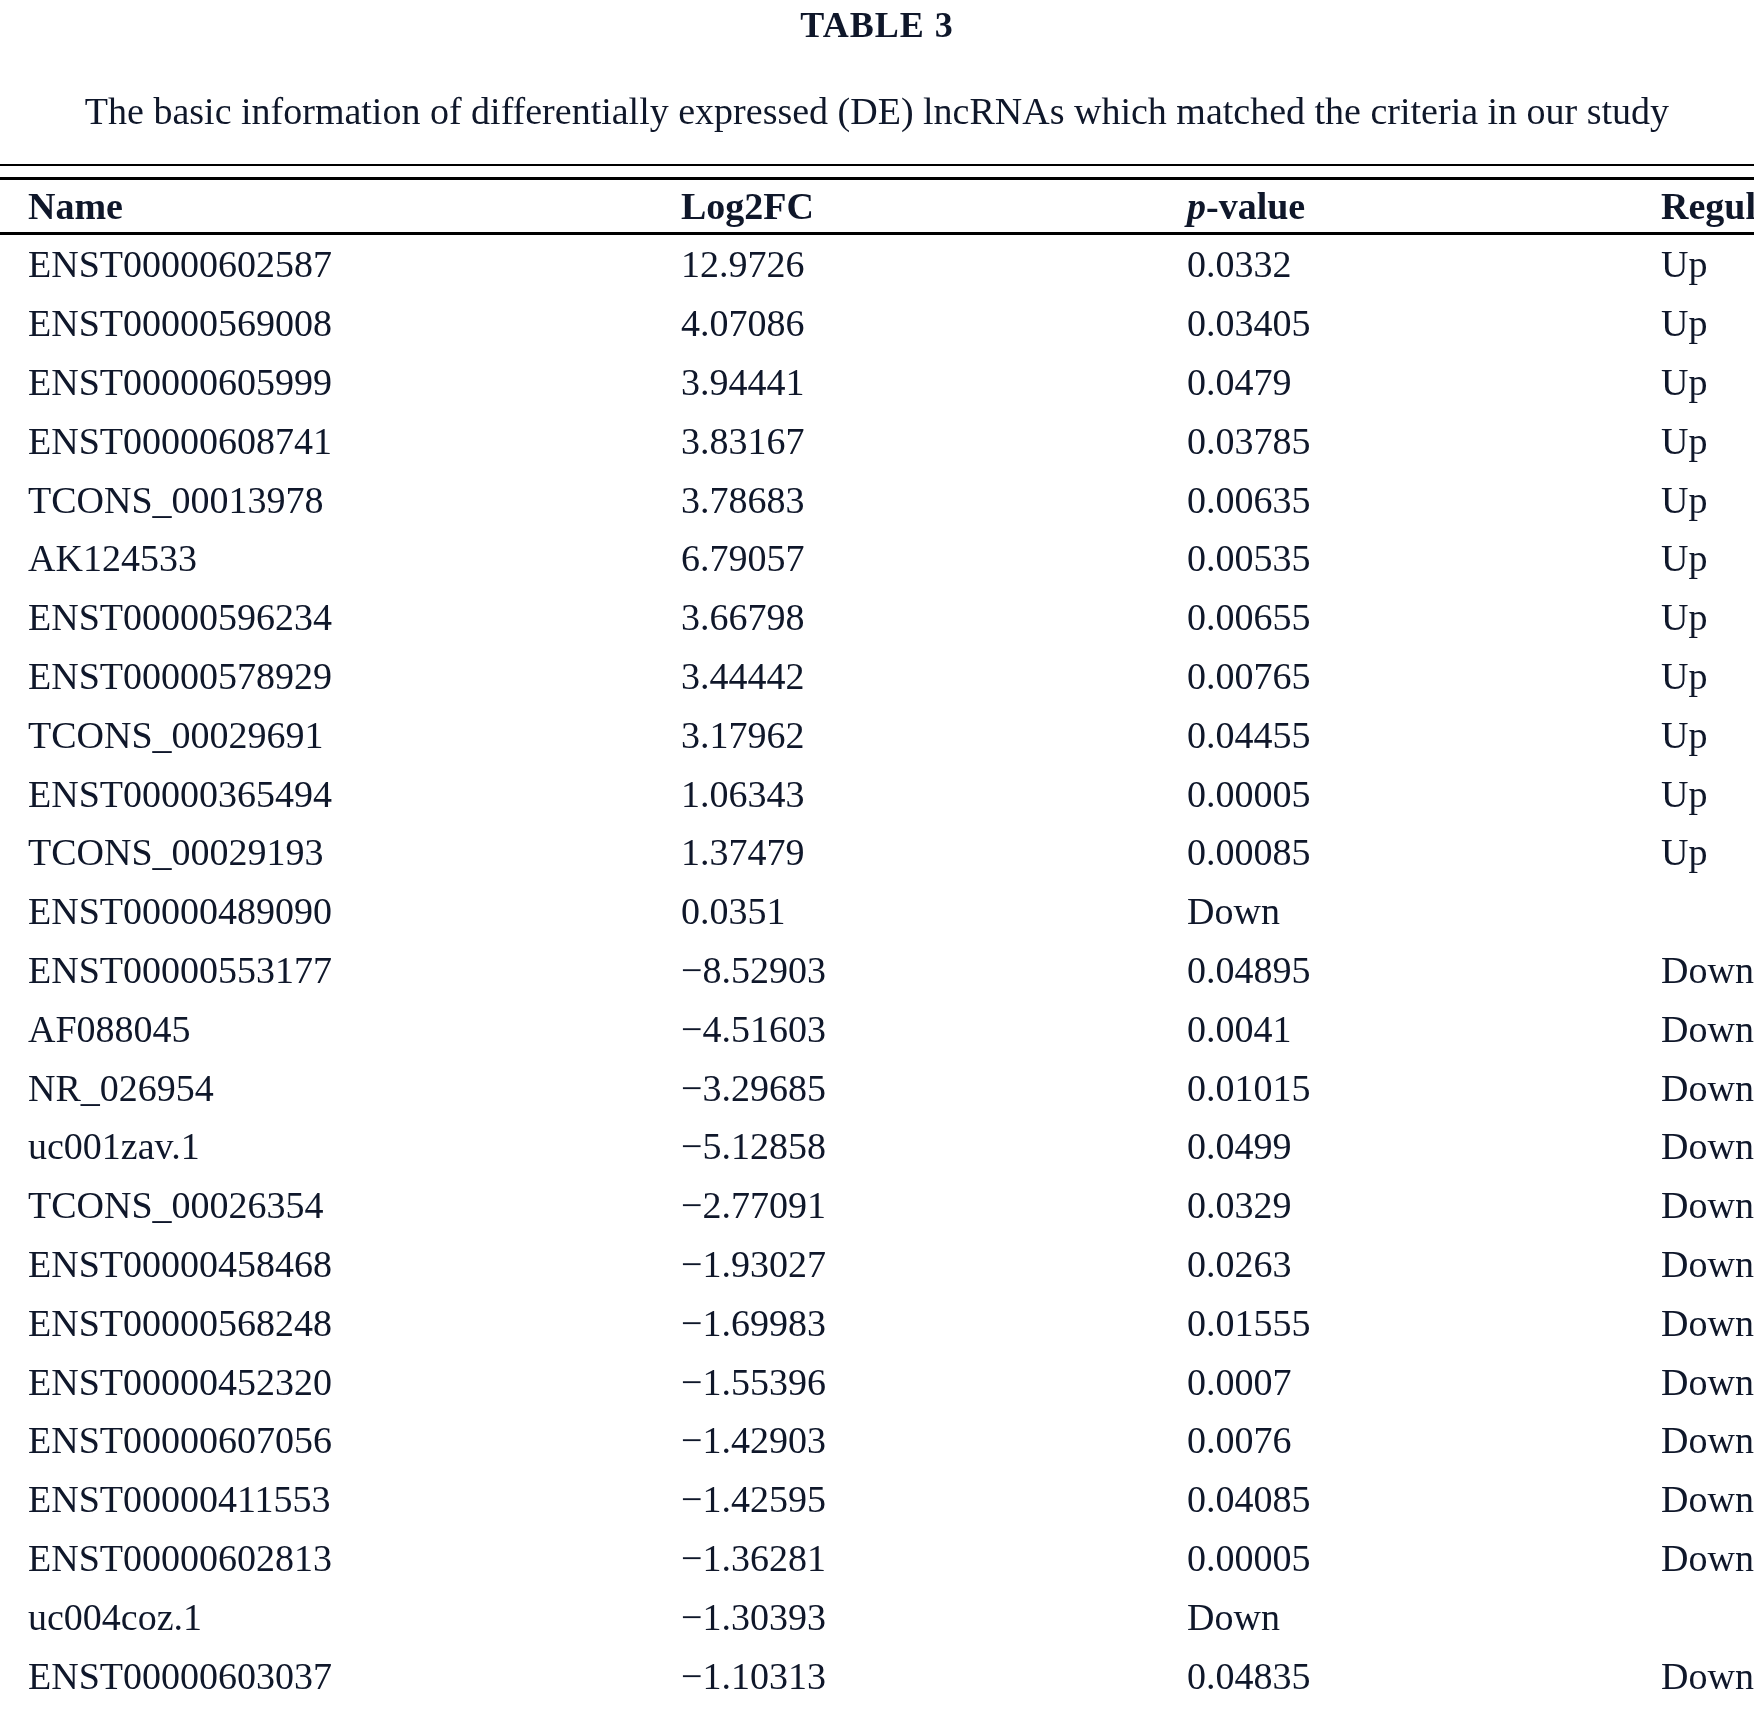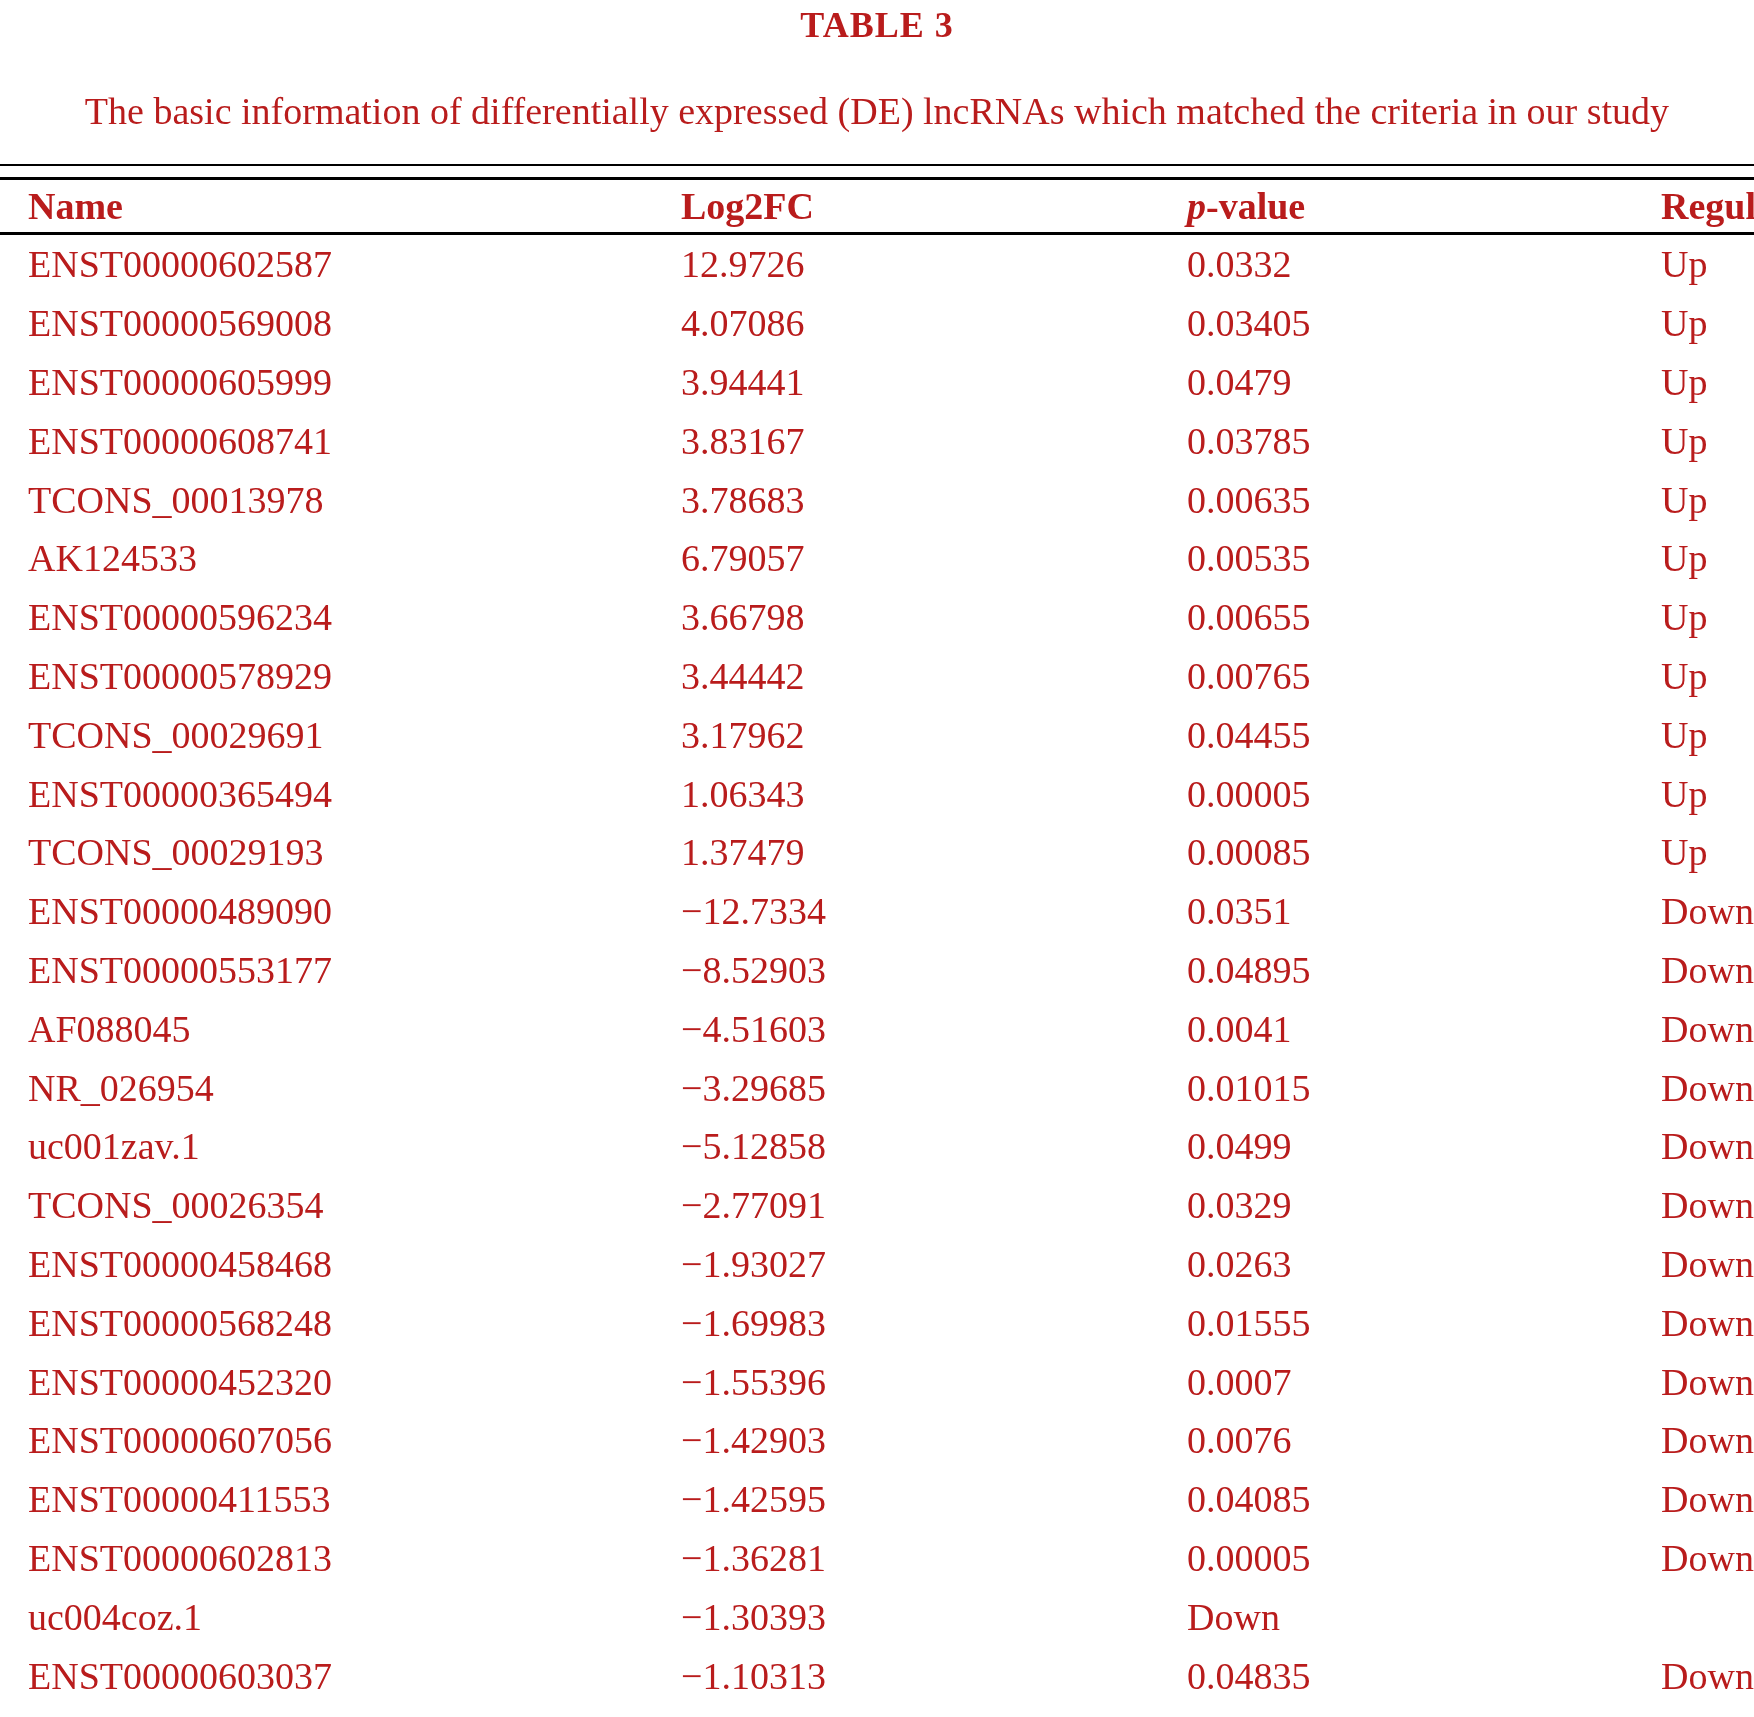--- a/index.html
+++ b/index.html
@@ -1,21 +1,21 @@
 <!DOCTYPE html>
 <html><head>
 <meta charset="utf-8">
 <style>
   html, body { margin: 0; padding: 0; background: #ffffff; }
   .page {
     position: relative;
     width: 1754px;
     height: 1717px;
     background: #ffffff;
-    color: #b91c1c;
+    color: #0f172a;
     font-family: "Liberation Serif", "DejaVu Serif", serif;
     box-sizing: border-box;
     overflow: hidden;
   }
   .table-label {
     text-align: center;
     font-weight: bold;
     font-size: 36px;
     line-height: 42px;
     padding-top: 4px;
@@ -149,21 +149,20 @@
 
   <div class="grid-row data-row">
     <div class="cell">TCONS_00029193</div>
     <div class="cell">1.37479</div>
     <div class="cell">0.00085</div>
     <div class="cell">Up</div>
   </div>
 
   <div class="grid-row data-row">
     <div class="cell">ENST00000489090</div>
-    <div class="cell">−12.7334</div>
     <div class="cell">0.0351</div>
     <div class="cell">Down</div>
   </div>
 
   <div class="grid-row data-row">
     <div class="cell">ENST00000553177</div>
     <div class="cell">−8.52903</div>
     <div class="cell">0.04895</div>
     <div class="cell">Down</div>
   </div>

